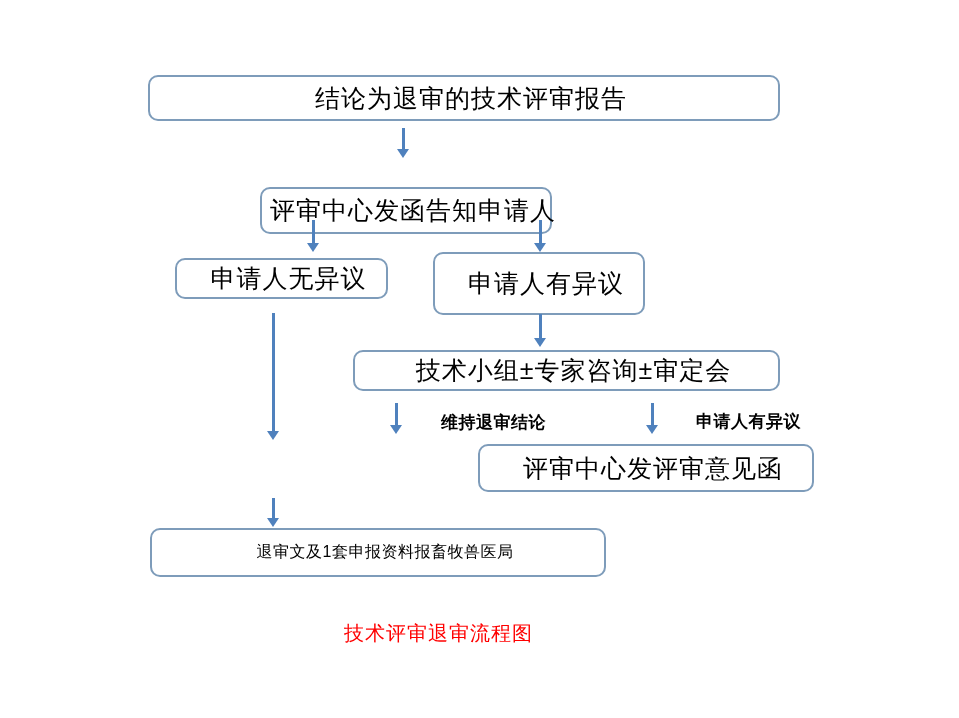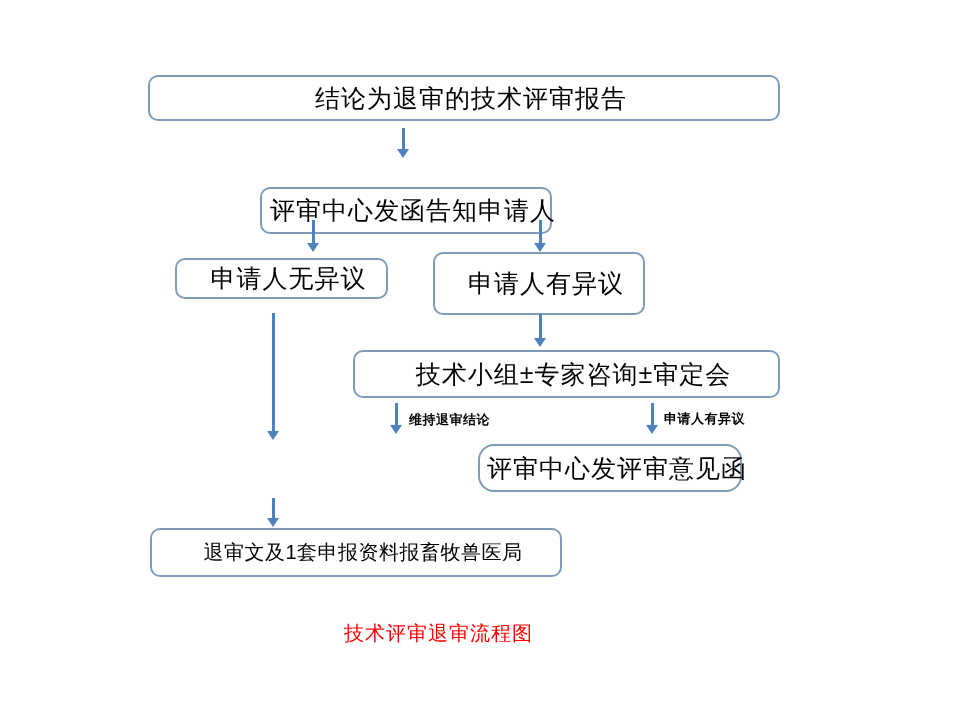--- a/index.html
+++ b/index.html
@@ -28,24 +28,24 @@
     font-size: 25px;
     letter-spacing: 1px;
     color: var(--text, #000000);
     white-space: nowrap;
     padding-left: 14px;
   }
   .node-a { left: 148px; top:  75px; width: 632px; height: 46px; }
   .node-b { left: 260px; top: 163px; width: 292px; height: 47px; margin-top: 24px; }
   .node-c { left: 175px; top: 258px; width: 213px; height: 41px; }
   .node-d { left: 433px; top: 252px; width: 212px; height: 63px; }
-  .node-e { left: 353px; top: 350px; width: 427px; height: 48px; }
+  .node-e { left: 353px; top: 350px; width: 427px; height: 41px; }
   .node-f { left: 157px; top: 444px; width: 300px; height: 48px; }
-  .node-g { left: 478px; top: 444px; width: 264px; height: 48px; border-radius: 16px; }
-  .node-h { left: 150px; top: 528px; width: 412px; height: 49px; font-size: 20px; letter-spacing: 0.5px; }
+  .node-g { left: 478px; top: 444px; width: 336px; height: 48px; }
+  .node-h { left: 150px; top: 528px; width: 456px; height: 49px; font-size: 16px; letter-spacing: 0.5px; }
 
   .arrow {
     position: absolute;
     width: 12px;
     display: flex;
     flex-direction: column;
     align-items: center;
   }
   .arrow .shaft {
     width: 3px;
@@ -64,24 +64,25 @@
   .arrow-bd { left: 534px; top: 220px; height: 32px; }
   .arrow-de { left: 534px; top: 314px; height: 33px; }
   .arrow-cf { left: 267px; top: 313px; height: 127px; }
   .arrow-ef { left: 390px; top: 403px; height: 31px; }
   .arrow-eg { left: 646px; top: 403px; height: 31px; }
   .arrow-fh { left: 267px; top: 498px; height: 29px; }
 
   .edge-label {
     position: absolute;
     font-weight: bold;
-    font-size: 13px;
+    font-size: 17px;
     letter-spacing: 0.5px;
     color: var(--text, #000000);
     white-space: nowrap;
+    margin-left: 32px;
   }
   .edge-label-maintain { left: 409px; top: 411px; }
   .edge-label-change   { left: 664px; top: 410px; }
 
   .page-title {
     position: absolute;
     left: 344px;
     top: 620px;
     font-family: "DejaVu Serif", "Liberation Serif", serif;
     font-size: 20px;

